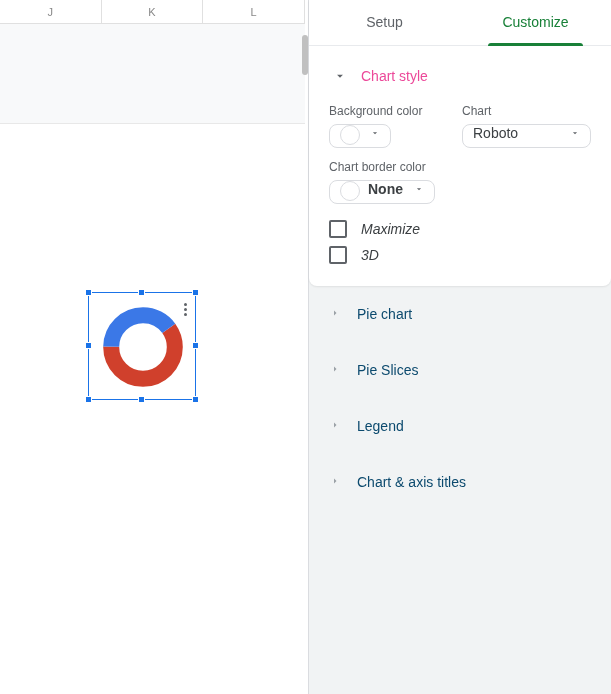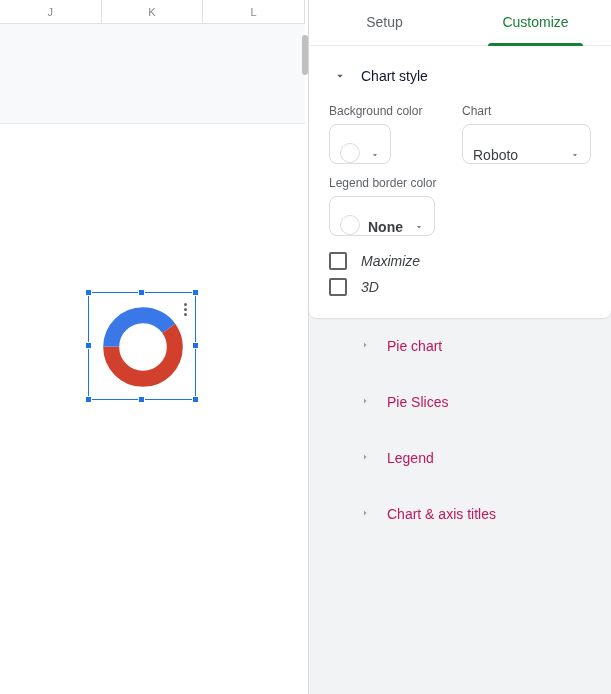--- a/index.html
+++ b/index.html
@@ -108,40 +108,40 @@
     .section-header {
       display: flex;
       align-items: center;
       gap: 14px;
       padding: 22px 24px 8px 24px;
       cursor: pointer;
     }
     .chevron-down svg, .chevron-right svg { display: block; }
     .section-title {
       font-size: 14px;
-      color: #0f172a;
+      color: #ec4899;
       font-weight: 500;
     }
     .controls-grid {
       display: grid;
       grid-template-columns: 1fr 1fr;
       gap: 12px 4px;
       padding: 12px 20px 0 20px;
     }
     .control-label {
       font-size: 12px;
       color: #5f6368;
       margin-bottom: 6px;
     }
     .control-box {
-      height: 40px;
+      height: 24px;
       border: 1px solid #dadce0;
       border-radius: 8px;
       display: flex;
-      align-items: flex-end;
+      align-items: flex-start;
       padding: 0 10px;
       gap: 8px;
       cursor: pointer;
       font-size: 14px;
       color: #3c4043;
     }
     .color-swatch {
       width: 20px; height: 20px;
       border: 1px solid #dadce0;
       border-radius: 50%;
@@ -167,25 +167,24 @@
     }
     .checkbox {
       width: 18px; height: 18px;
       border: 2px solid #5f6368;
       border-radius: 2px;
     }
     .collapsed-section {
       display: flex;
       align-items: center;
       gap: 16px;
-      padding: 20px 38px;
-      cursor: pointer;
-      font-size: 14px;
-      color: #be185d;
-      margin-left: 12px;
+      padding: 20px 20px;
+      cursor: pointer;
+      font-size: 14px;
+      color: #0c4a6e;
     }
     .scroll-thumb {
       position: absolute;
       left: -7px; top: 35px;
       width: 6px; height: 40px;
       background: #c0c0c0;
       border-radius: 3px;
     }
   </style>
 </head>
@@ -254,21 +253,21 @@
         <div class="control-box">
           <span>Roboto</span>
           <span class="caret">
             <svg width="10" height="10" viewBox="0 0 24 24">
                 <path fill="#5f6368" d="M7 10l5 5 5-5z"></path>
               </svg>
           </span>
         </div>
       </div>
       <div class="full-col">
-        <div class="control-label">Legend border color</div>
+        <div class="control-label">Chart border color</div>
         <div class="control-box control-border">
           <div class="color-swatch"></div>
           <span>None</span>
           <span class="caret">
             <svg width="10" height="10" viewBox="0 0 24 24">
                 <path fill="#5f6368" d="M7 10l5 5 5-5z"></path>
               </svg>
           </span>
         </div>
       </div>

